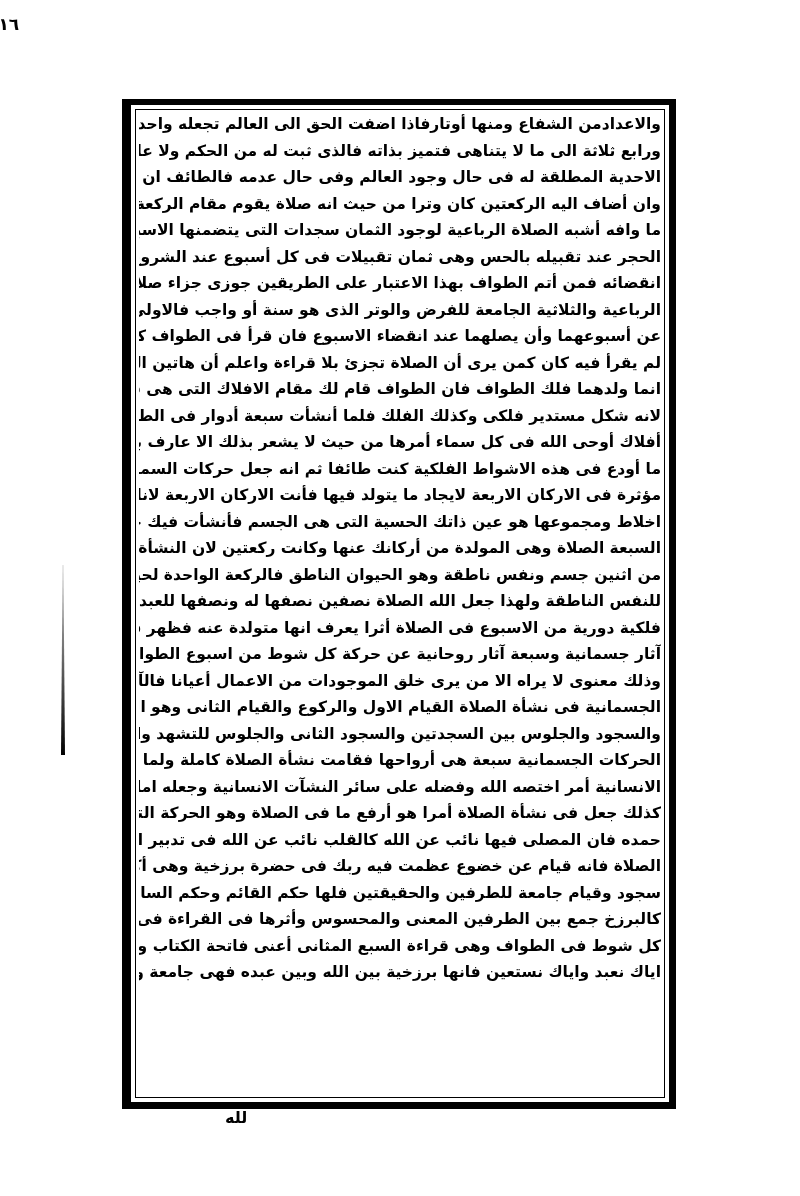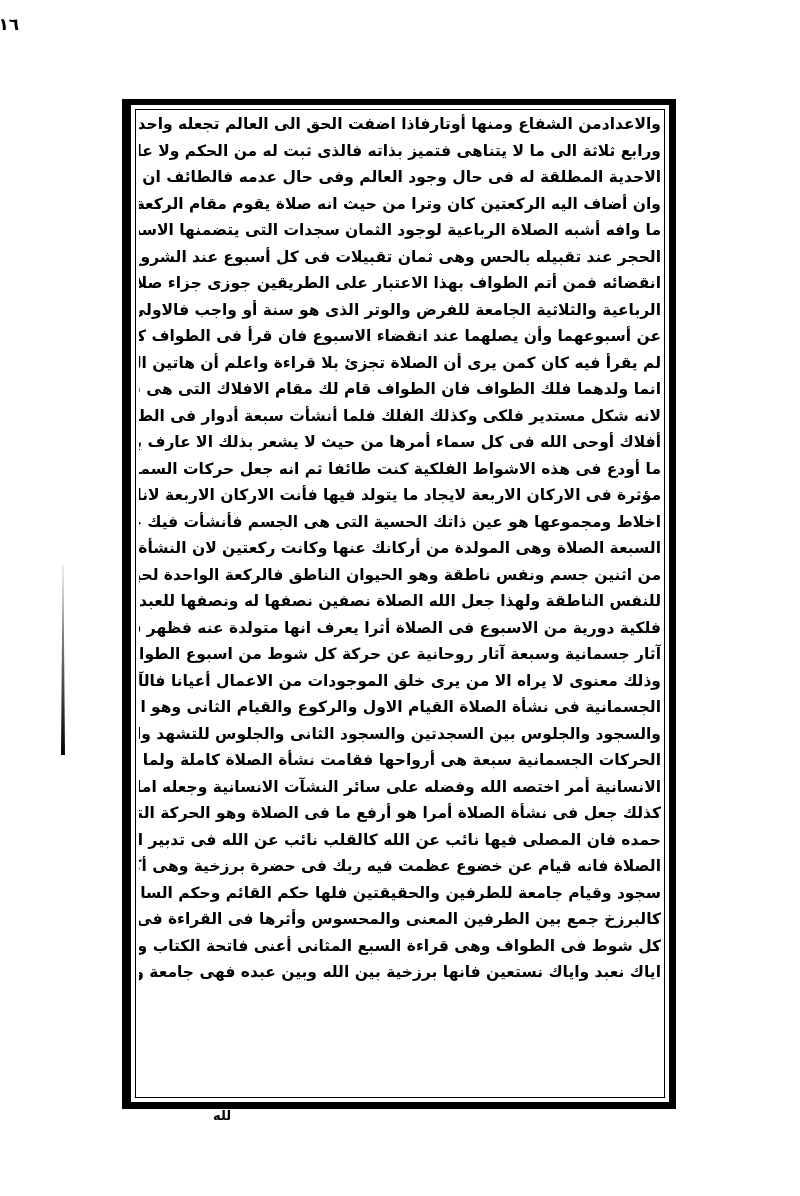--- a/index.html
+++ b/index.html
@@ -5,21 +5,21 @@
   html, body { margin: 0; padding: 0; background: #ffffff; }
   body { width: 800px; height: 1196px; position: relative; overflow: hidden; font-family: "DejaVu Sans", sans-serif; color: #000; }
   .page-number { position: absolute; top: 14px; left: 0; width: 800px; font-family: "DejaVu Sans", sans-serif; font-weight: bold; font-size: 17px; padding-left: 0; }
   .page-number span { position: relative; left: -12px; }
   .frame-outer { position: absolute; left: 122px; top: 99px; width: 554px; height: 1010px; box-sizing: border-box;
     border-top: 6px solid #000; border-bottom: 7px solid #000; border-left: 9px solid #000; border-right: 7px solid #000; }
   .frame-inner { position: absolute; left: 4px; top: 4px; right: 4px; bottom: 4px; border: 1.5px solid #000; box-sizing: border-box; }
   .text-block { position: absolute; left: 8px; right: 8px; top: 6px; bottom: 6px; direction: rtl; }
   .text-line { height: 26.5px; line-height: 26.5px; font-size: 15.5px; white-space: nowrap; overflow: hidden; text-align: justify; text-align-last: justify; font-family: "DejaVu Sans", sans-serif; font-weight: bold; letter-spacing: -0.3px; }
   .margin-mark { position: absolute; left: 61px; top: 565px; width: 4px; height: 190px; background: linear-gradient(to bottom, rgba(0,0,0,0.2), #000); clip-path: polygon(40% 0, 60% 0, 100% 100%, 0 100%); }
-  .bottom-mark { position: absolute; left: 213px; top: 1108px; font-size: 13px; font-weight: bold; direction: rtl; }
+  .bottom-mark { position: absolute; left: 225px; top: 1108px; font-size: 16px; font-weight: bold; direction: rtl; }
 </style>
 </head>
 <body>
 
 <div class="page-number"><span>٨١٦</span></div>
 
 <div class="margin-mark"></div>
 
 <div class="frame-outer">
   <div class="frame-inner"></div>

